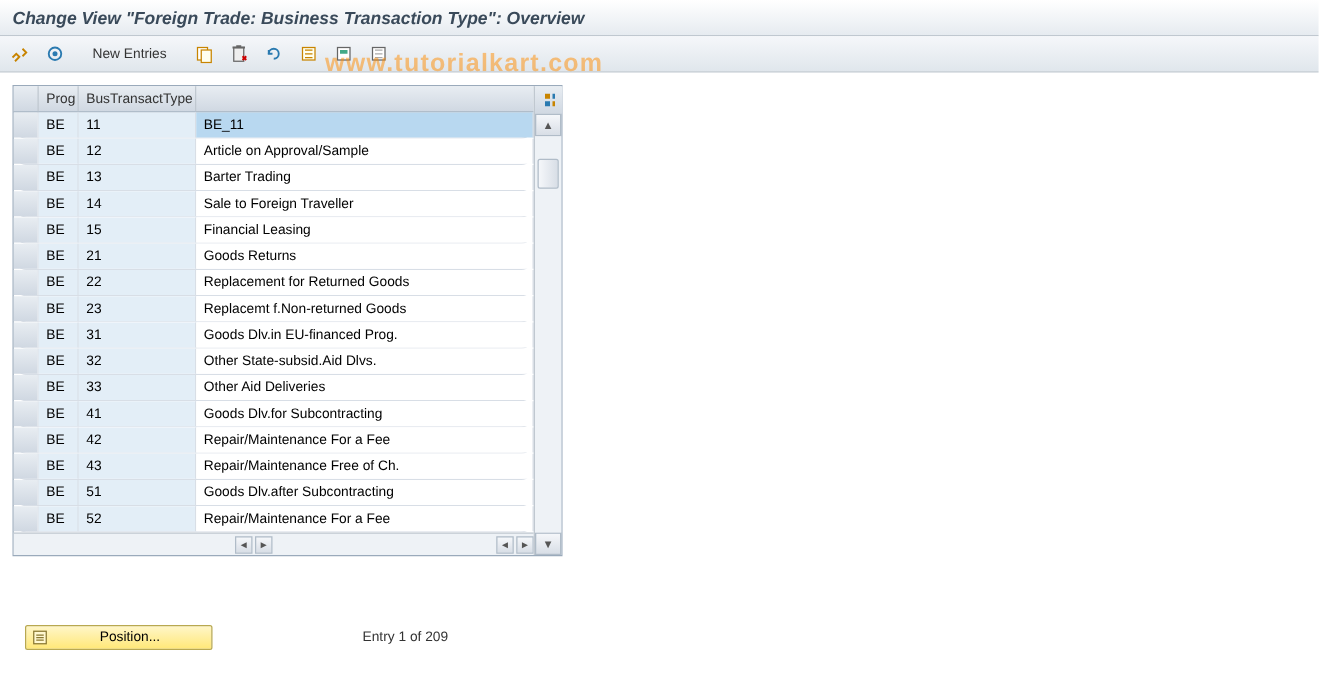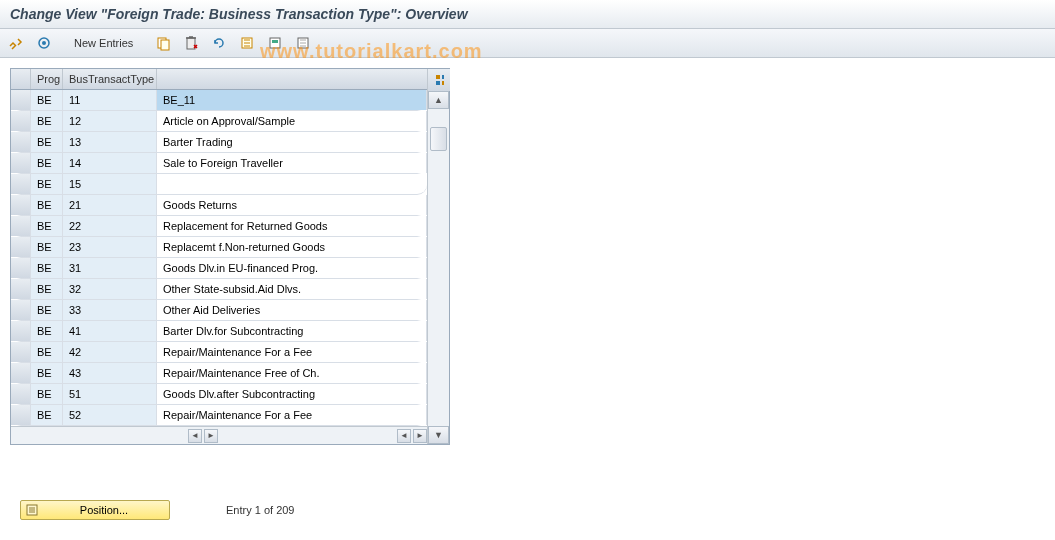--- a/index.html
+++ b/index.html
@@ -174,21 +174,21 @@
       font-size: 8px;
       color: #555;
     }
     .hscroll-spacer { flex: 1; }
     .footer {
       position: absolute;
       left: 20px;
       bottom: 20px;
       display: flex;
       align-items: center;
-      gap: 56px;
+      gap: 120px;
     }
     .position-btn {
       background: linear-gradient(to bottom, #fff6c8, #ffe878);
       border: 1px solid #b8a850;
       padding: 2px 6px 2px 4px;
       width: 150px;
       display: flex;
       align-items: center;
       gap: 6px;
       font-size: 11px;
@@ -308,20 +308,21 @@
             <div class="tr">
               <div class="td td-sel"></div>
               <div class="td td-ctry">BE</div>
               <div class="td td-btt">14</div>
               <div class="td td-desc">Sale to Foreign Traveller</div>
             </div>
             <div class="tr">
               <div class="td td-sel"></div>
               <div class="td td-ctry">BE</div>
               <div class="td td-btt">15</div>
+              <div class="td td-desc">Financial Leasing</div>
             </div>
             <div class="tr">
               <div class="td td-sel"></div>
               <div class="td td-ctry">BE</div>
               <div class="td td-btt">21</div>
               <div class="td td-desc">Goods Returns</div>
             </div>
             <div class="tr">
               <div class="td td-sel"></div>
               <div class="td td-ctry">BE</div>
@@ -349,21 +350,21 @@
             <div class="tr">
               <div class="td td-sel"></div>
               <div class="td td-ctry">BE</div>
               <div class="td td-btt">33</div>
               <div class="td td-desc">Other Aid Deliveries</div>
             </div>
             <div class="tr">
               <div class="td td-sel"></div>
               <div class="td td-ctry">BE</div>
               <div class="td td-btt">41</div>
-              <div class="td td-desc">Barter Dlv.for Subcontracting</div>
+              <div class="td td-desc">Goods Dlv.for Subcontracting</div>
             </div>
             <div class="tr">
               <div class="td td-sel"></div>
               <div class="td td-ctry">BE</div>
               <div class="td td-btt">42</div>
               <div class="td td-desc">Repair/Maintenance For a Fee</div>
             </div>
             <div class="tr">
               <div class="td td-sel"></div>
               <div class="td td-ctry">BE</div>

